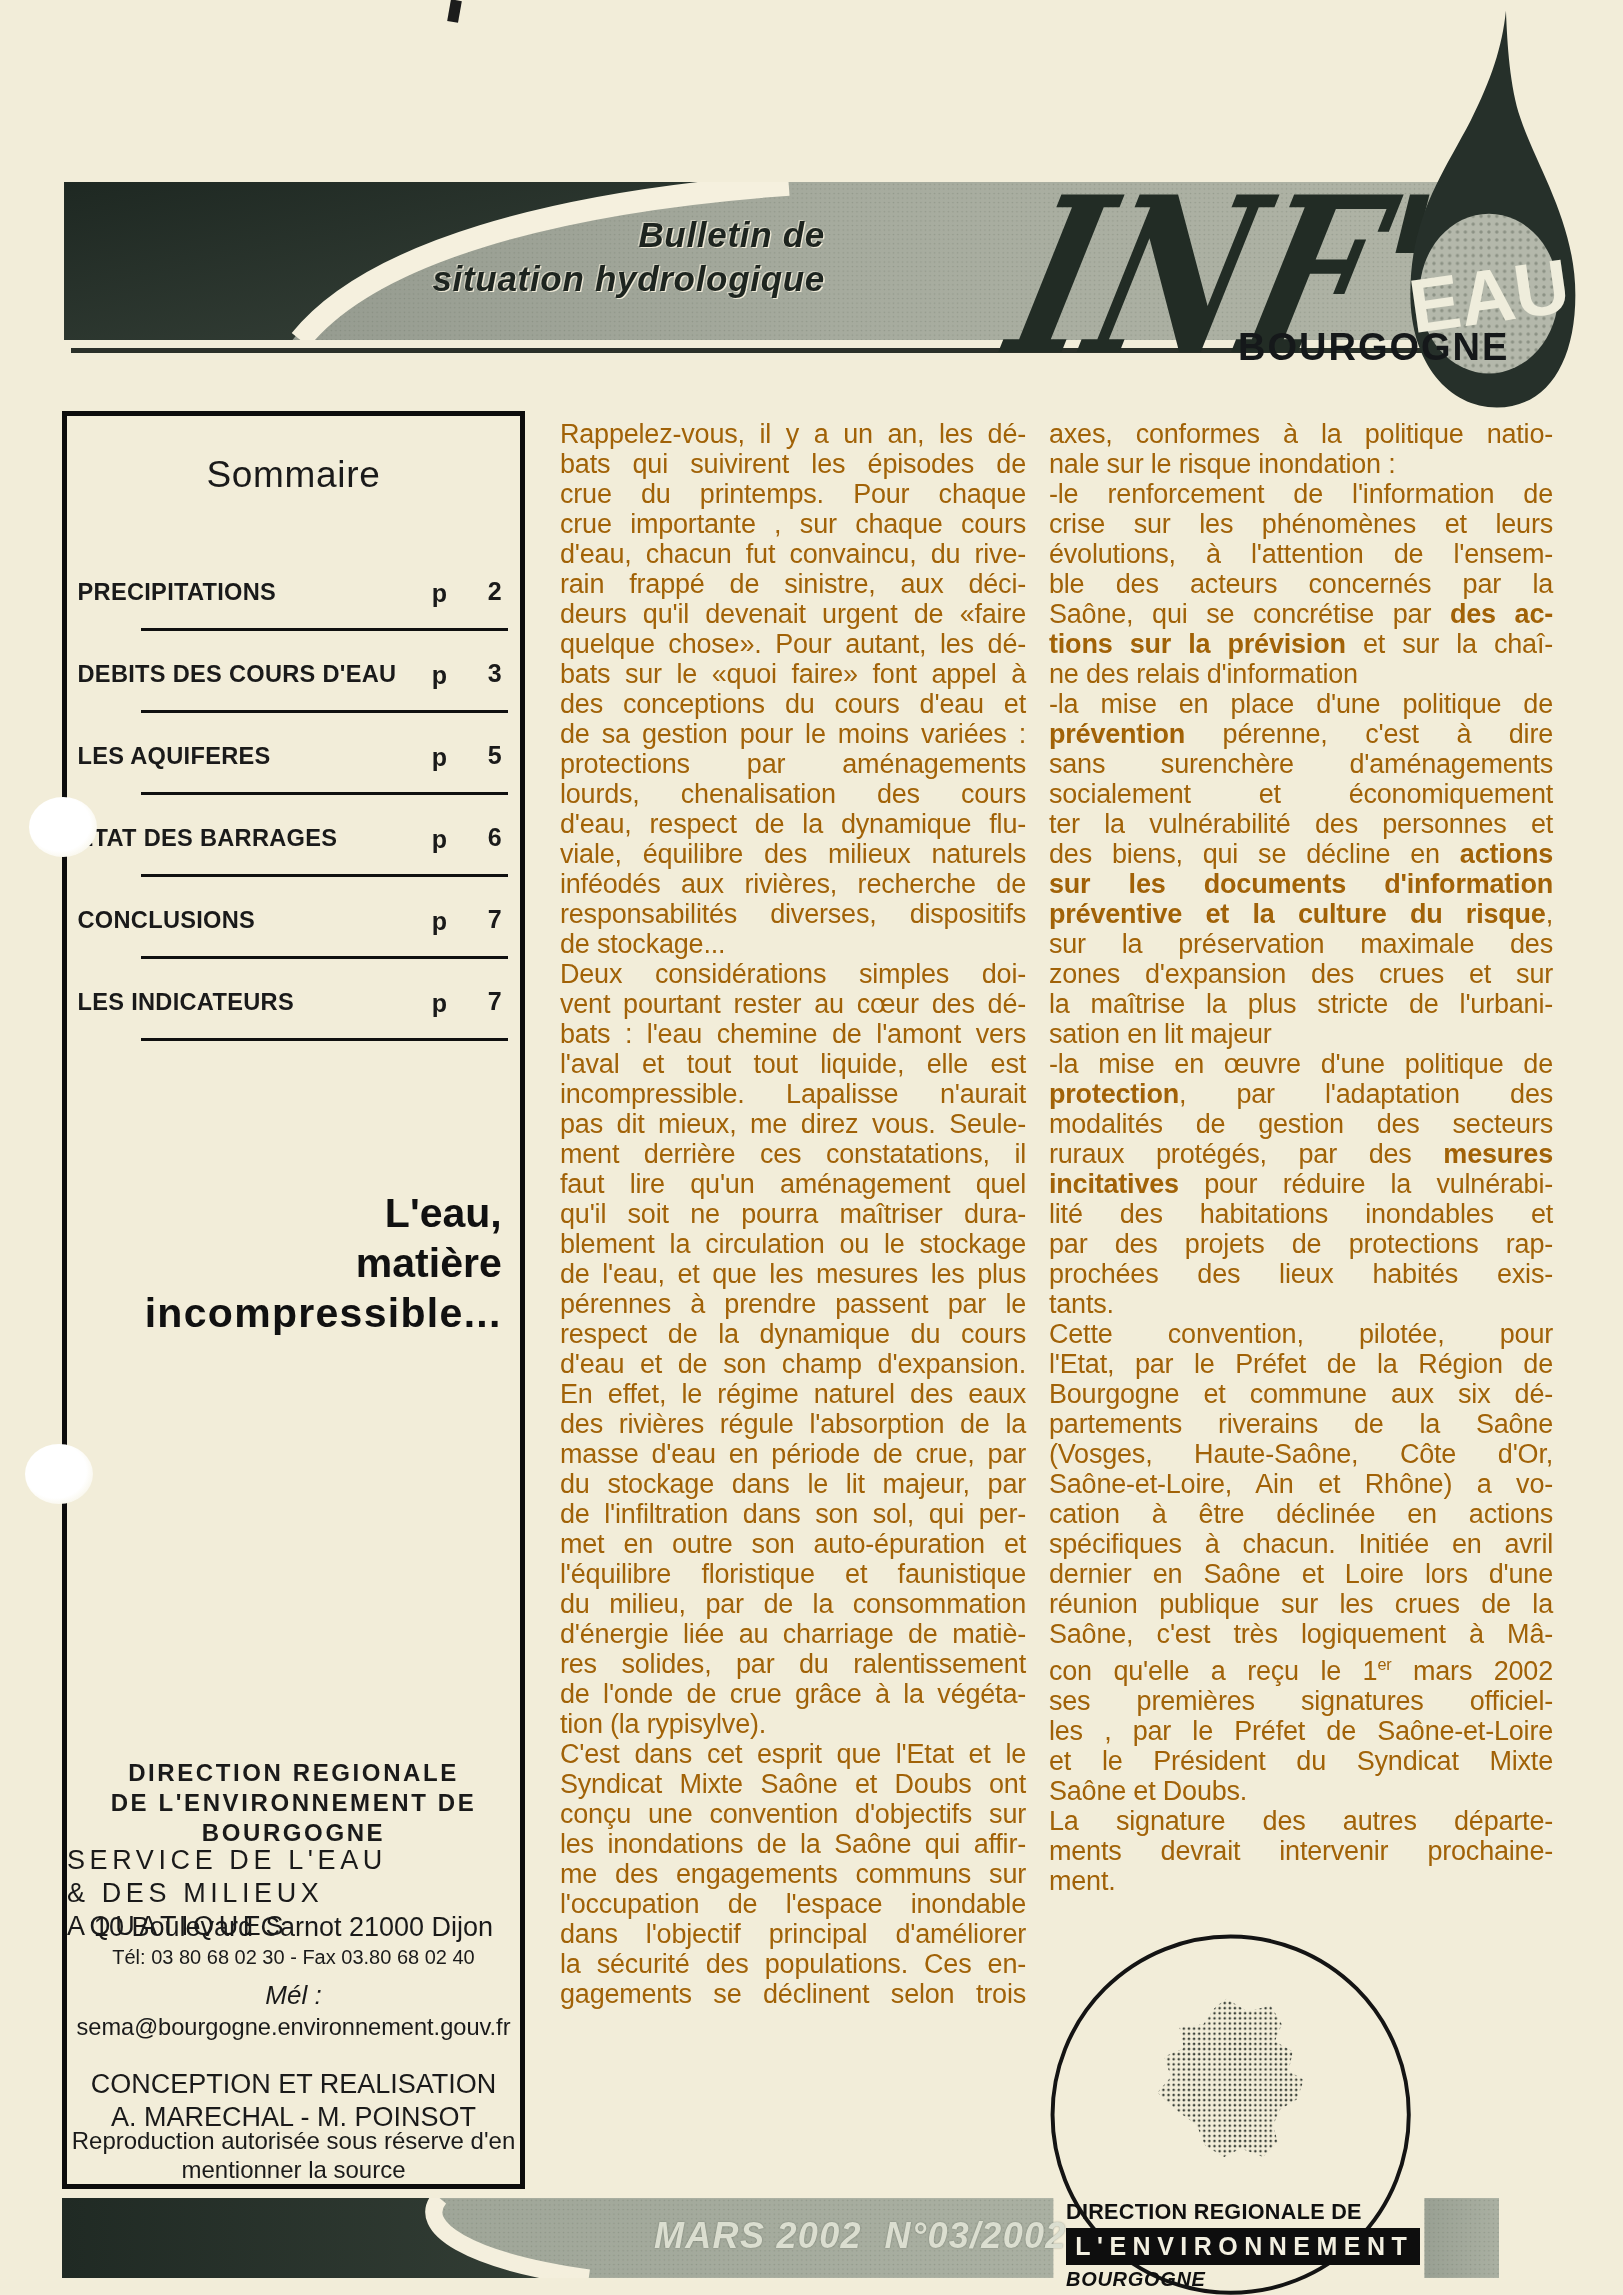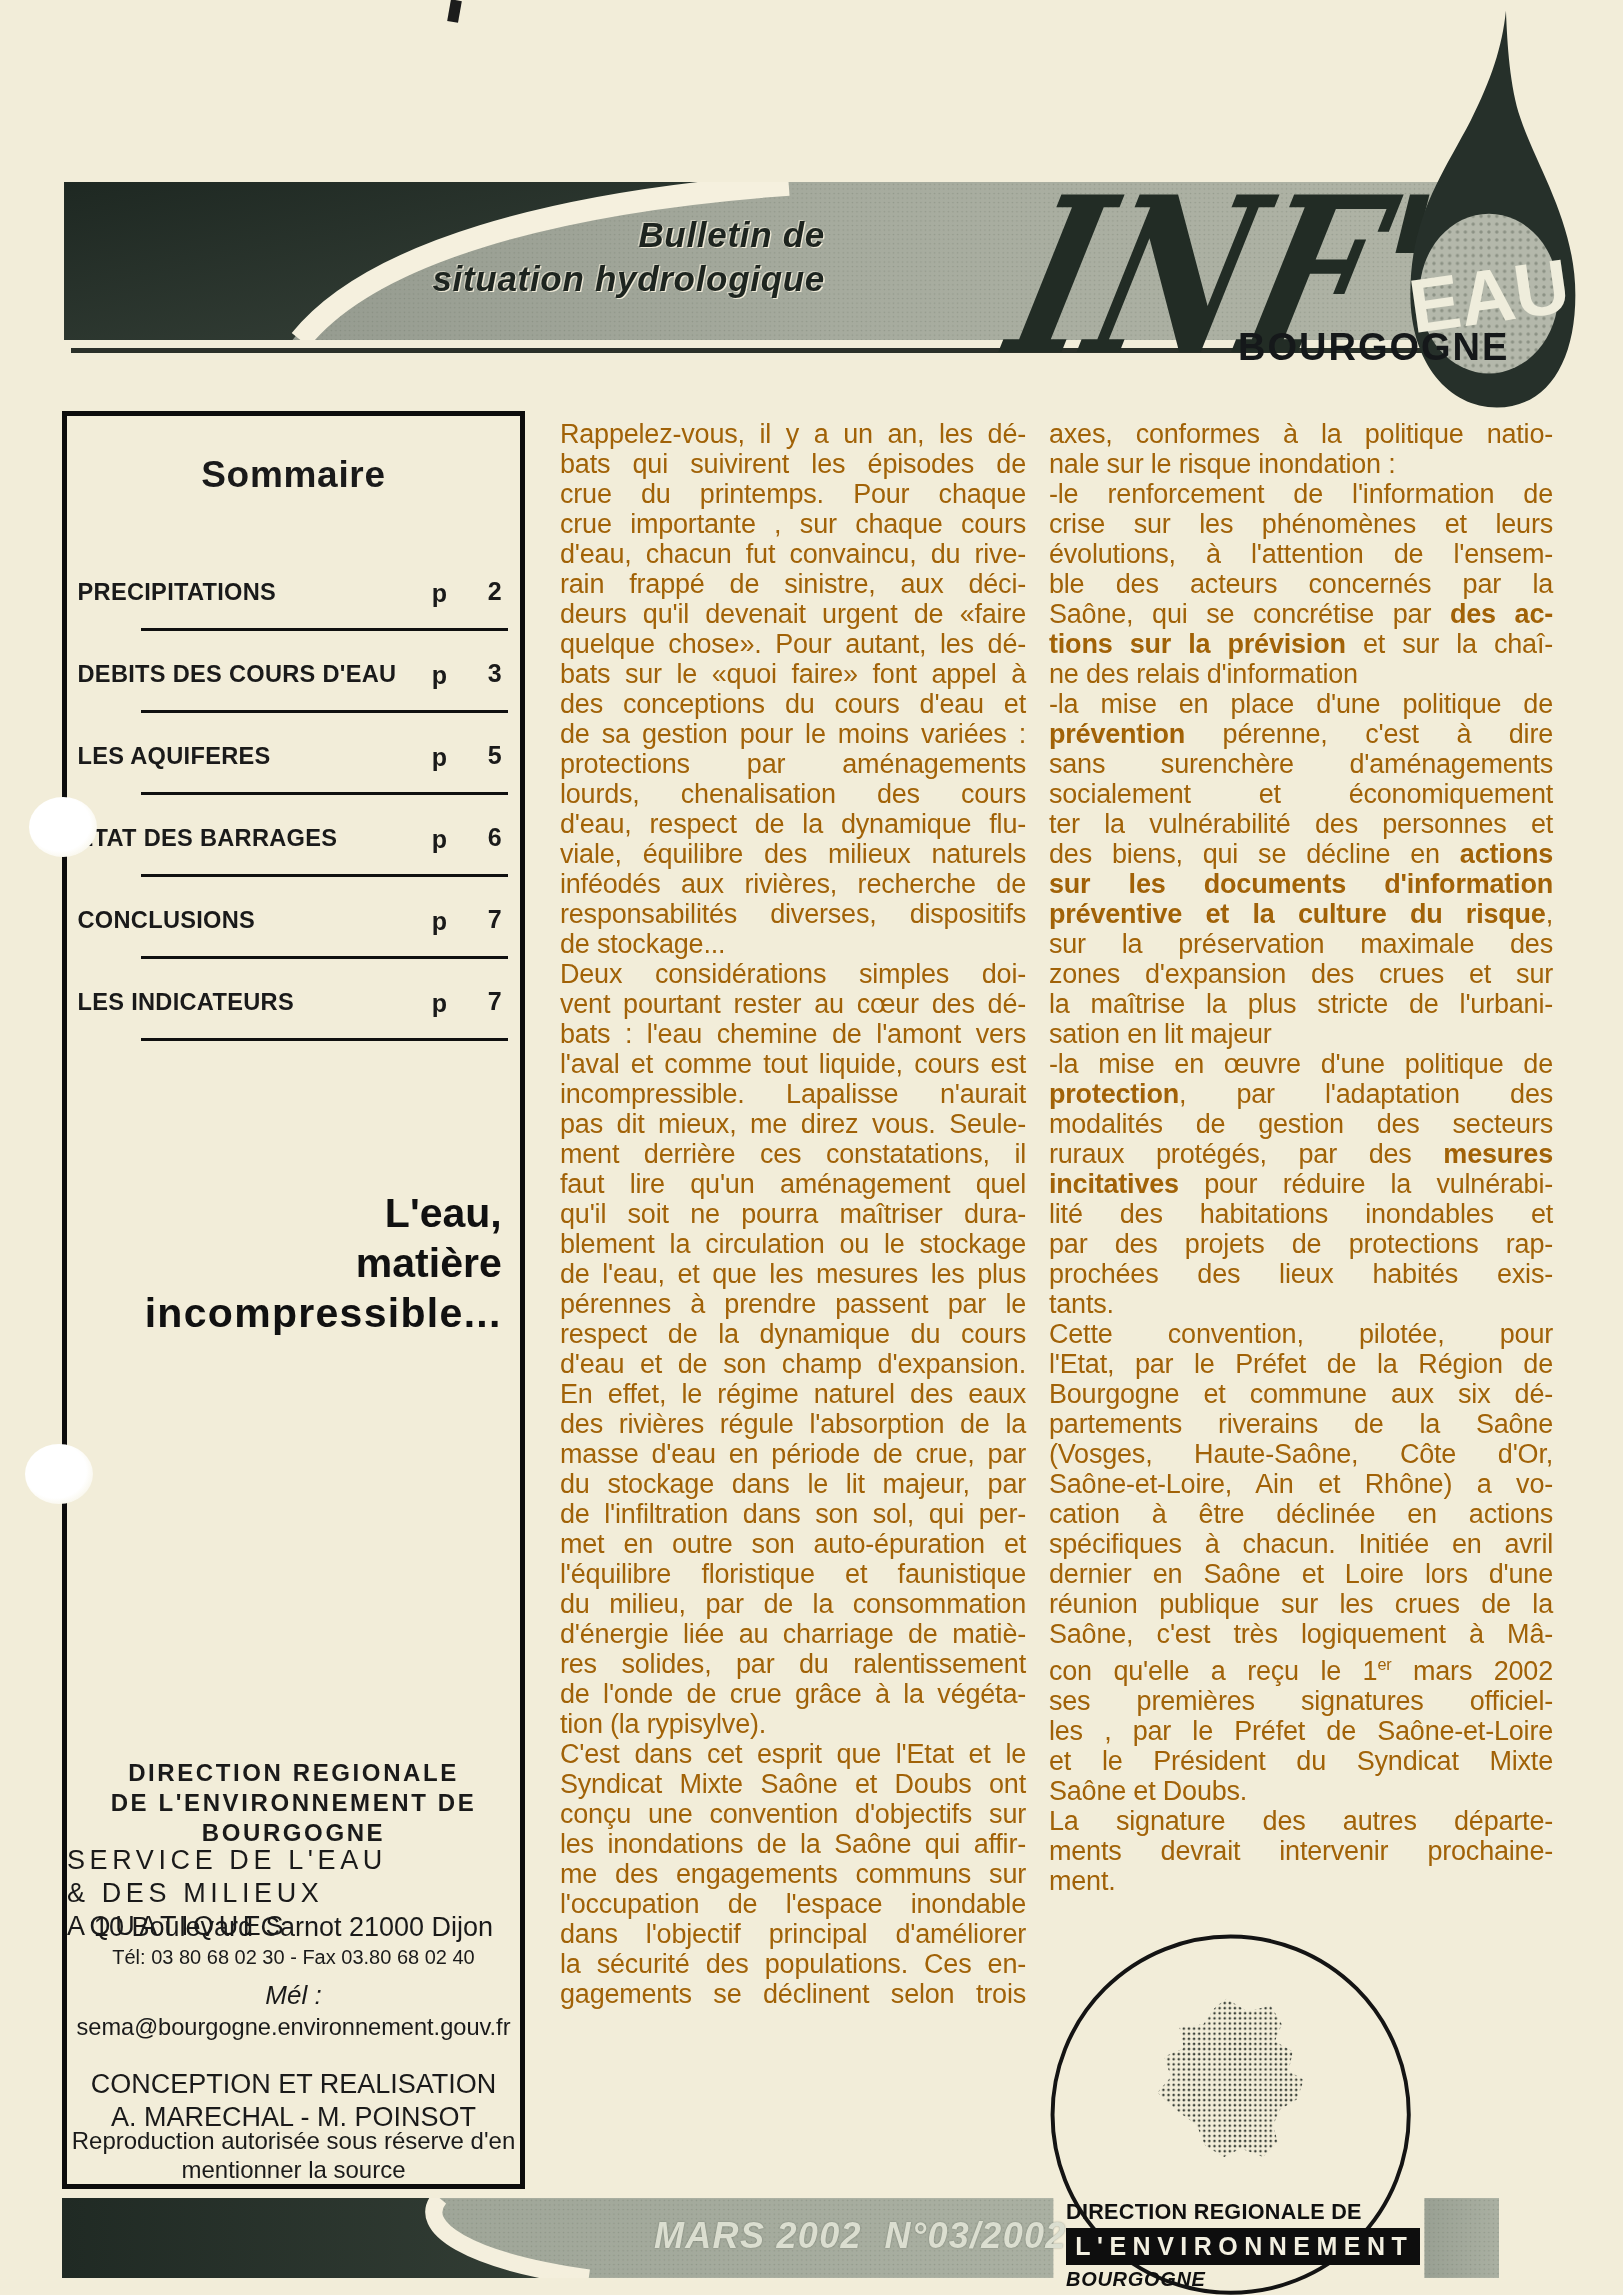--- a/index.html
+++ b/index.html
@@ -37,21 +37,21 @@
     z-index:4;}
   .drop-logo{left:1375px;top:7.9px;width:220px;height:414px;z-index:5;}
   .bourgogne-top{
     left:1238px;top:326px;width:249px;text-align:center;
     font-size:38px;font-weight:bold;letter-spacing:2px;color:#15181a;z-index:6;}
 
   
   .sidebar{left:62px;top:411px;width:463px;height:1778px;
     border:5.9px solid #0d0d0d;box-sizing:border-box;z-index:2;}
   .som-title{position:absolute;left:0;top:38px;width:100%;text-align:center;
-    font-size:37px;font-weight:bold;letter-spacing:0.7px;}
+    font-size:37px;font-weight:normal;letter-spacing:0.7px;}
   .toc{position:absolute;left:0;top:156px;width:100%;}
   .toc-row{position:relative;height:82px;}
   .toc-label{position:absolute;left:10.5px;top:6.5px;font-size:23.6px;font-weight:bold;letter-spacing:0.3px;}
   .toc-p{position:absolute;right:73px;top:6.5px;font-size:25px;font-weight:bold;}
   .toc-num{position:absolute;right:18.3px;top:5.2px;font-size:25px;font-weight:bold;}
   .toc-line{position:absolute;left:74px;right:11.8px;top:56px;border-top:3.3px solid #101010;}
   .headline{position:absolute;right:18.3px;top:772px;width:425px;text-align:right;
     font-size:41px;line-height:50px;font-weight:bold;color:#111;}
   .headline .hl3{letter-spacing:1.3px;}
   .org{position:absolute;left:0;top:1342px;width:100%;text-align:center;
@@ -219,21 +219,21 @@
     <div class="tl">protections par aménagements</div>
     <div class="tl">lourds, chenalisation des cours</div>
     <div class="tl">d'eau, respect de la dynamique flu-</div>
     <div class="tl">viale, équilibre des milieux naturels</div>
     <div class="tl">inféodés aux rivières, recherche de</div>
     <div class="tl">responsabilités diverses, dispositifs</div>
     <div class="tl end">de stockage...</div>
     <div class="tl">Deux considérations simples doi-</div>
     <div class="tl">vent pourtant rester au cœur des dé-</div>
     <div class="tl">bats : l'eau chemine de l'amont vers</div>
-    <div class="tl">l'aval et comme tout liquide, cours est</div>
+    <div class="tl">l'aval et tout tout liquide, elle est</div>
     <div class="tl">incompressible. Lapalisse n'aurait</div>
     <div class="tl">pas dit mieux, me direz vous. Seule-</div>
     <div class="tl">ment derrière ces constatations, il</div>
     <div class="tl">faut lire qu'un aménagement quel</div>
     <div class="tl">qu'il soit ne pourra maîtriser dura-</div>
     <div class="tl">blement la circulation ou le stockage</div>
     <div class="tl">de l'eau, et que les mesures les plus</div>
     <div class="tl">pérennes à prendre passent par le</div>
     <div class="tl">respect de la dynamique du cours</div>
     <div class="tl">d'eau et de son champ d'expansion.</div>

